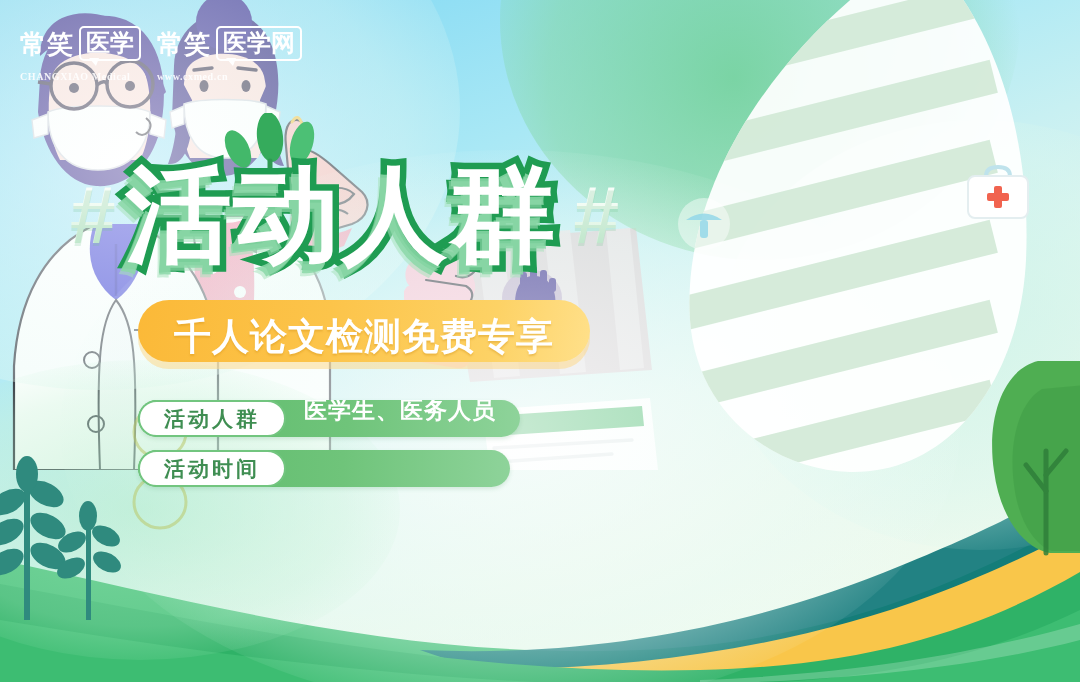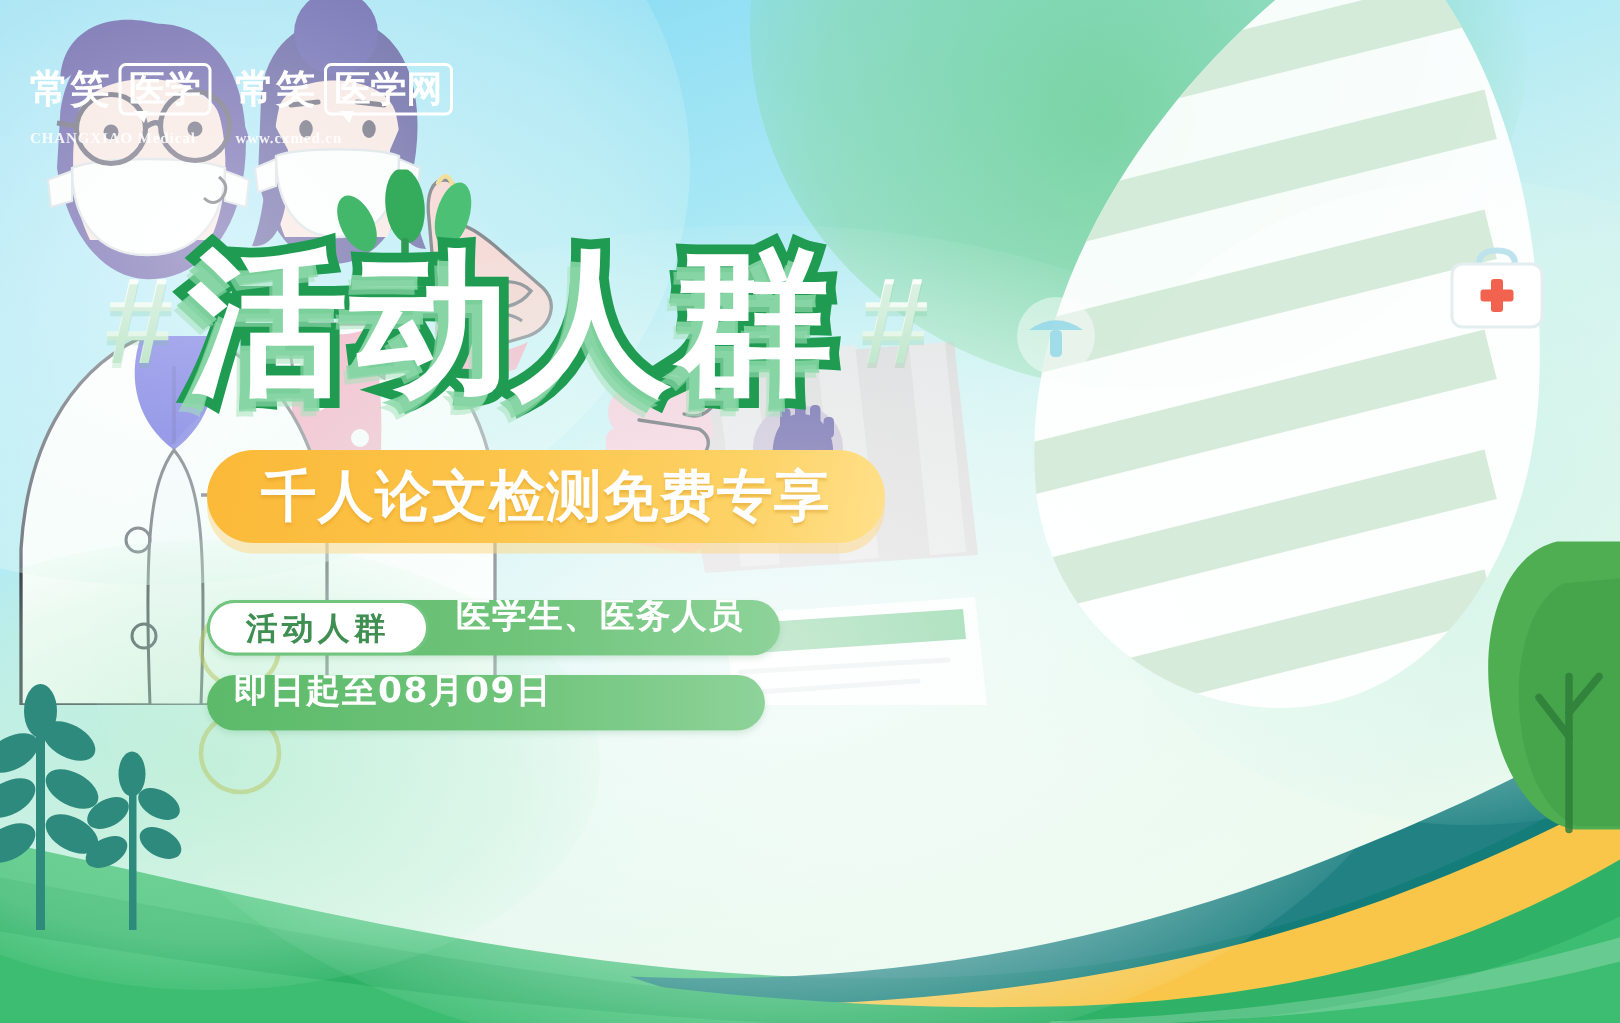--- a/index.html
+++ b/index.html
@@ -149,21 +149,21 @@
 
   
   .subtitle-pill {
     position: absolute;
     left: 138px; top: 300px;
     width: 452px; height: 62px;
     border-radius: 32px;
     background: linear-gradient(100deg, #fbb938 0%, #fcc44a 42%, #fdd265 78%, #ffe08a 100%);
     box-shadow: 0 7px 0 rgba(253,216,140,0.55);
     display: flex;
-    align-items: center;
+    align-items: flex-end;
     justify-content: center;
   }
   .subtitle-text {
     font-size: 37px;
     font-weight: bold;
     color: #ffffff;
     letter-spacing: 1px;
     font-family: "DejaVu Sans", "Liberation Sans", sans-serif;
     text-shadow: 0 2px 2px rgba(206,140,20,0.35);
     white-space: nowrap;
@@ -214,21 +214,20 @@
     white-space: nowrap;
   }
 
   
   .logo {
     position: absolute;
     left: 20px; top: 26px;
     display: flex;
     align-items: flex-start;
     gap: 16px;
-    margin-top: 16px;
   }
   .logo-unit { display: flex; flex-direction: column; }
   .logo-row {
     display: flex;
     align-items: center;
     gap: 2px;
   }
   .logo-cn {
     font-size: 26px;
     font-weight: bold;
@@ -549,16 +548,16 @@
   <div class="subtitle-pill">
     <span class="subtitle-text">千人论文检测免费专享</span>
   </div>
 
   
   <div class="info-row r1">
     <span class="info-label">活动人群</span>
     <span class="info-value">医学生、医务人员</span>
   </div>
   <div class="info-row r2">
-    <span class="info-value">即日起至08月09日</span>
+    <span class="info-label">活动时间</span>
   </div>
 
 </div>
 
 </body></html>

